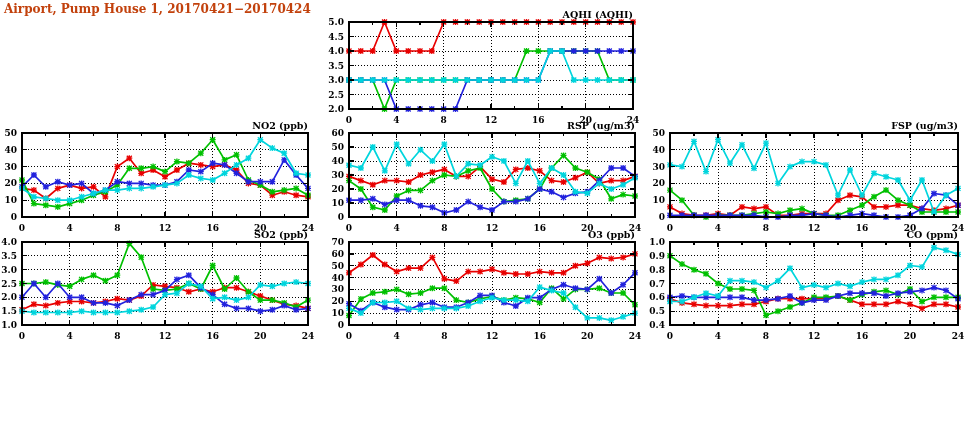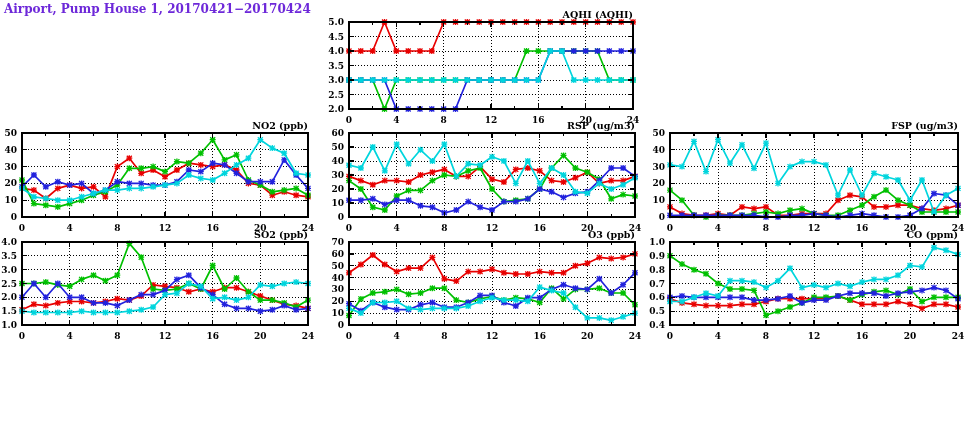--- a/index.html
+++ b/index.html
@@ -2,21 +2,21 @@
 <html><head>
 <meta charset="utf-8">
 <style>
   html,body{margin:0;padding:0;}
   body{
     width:975px;height:447px;background:#ffffff;overflow:hidden;position:relative;
     font-family:"DejaVu Serif",serif;
   }
   .main-title{
     position:absolute;left:4px;top:2px;
-    font-family:"DejaVu Serif",serif;font-weight:bold;font-size:12px;color:#6d28d9;
+    font-family:"DejaVu Serif",serif;font-weight:bold;font-size:12px;color:#c2410c;
     letter-spacing:0px;white-space:nowrap;
   }
   .chart-slot{position:absolute;}
   
   #slot-aqhi{left:322px;top:7px;}
   #slot-no2 {left:-5px;top:118px;}
   #slot-rsp {left:322px;top:118px;}
   #slot-fsp {left:643px;top:118px;}
   #slot-so2 {left:-5px;top:227px;}
   #slot-o3  {left:322px;top:227px;}

